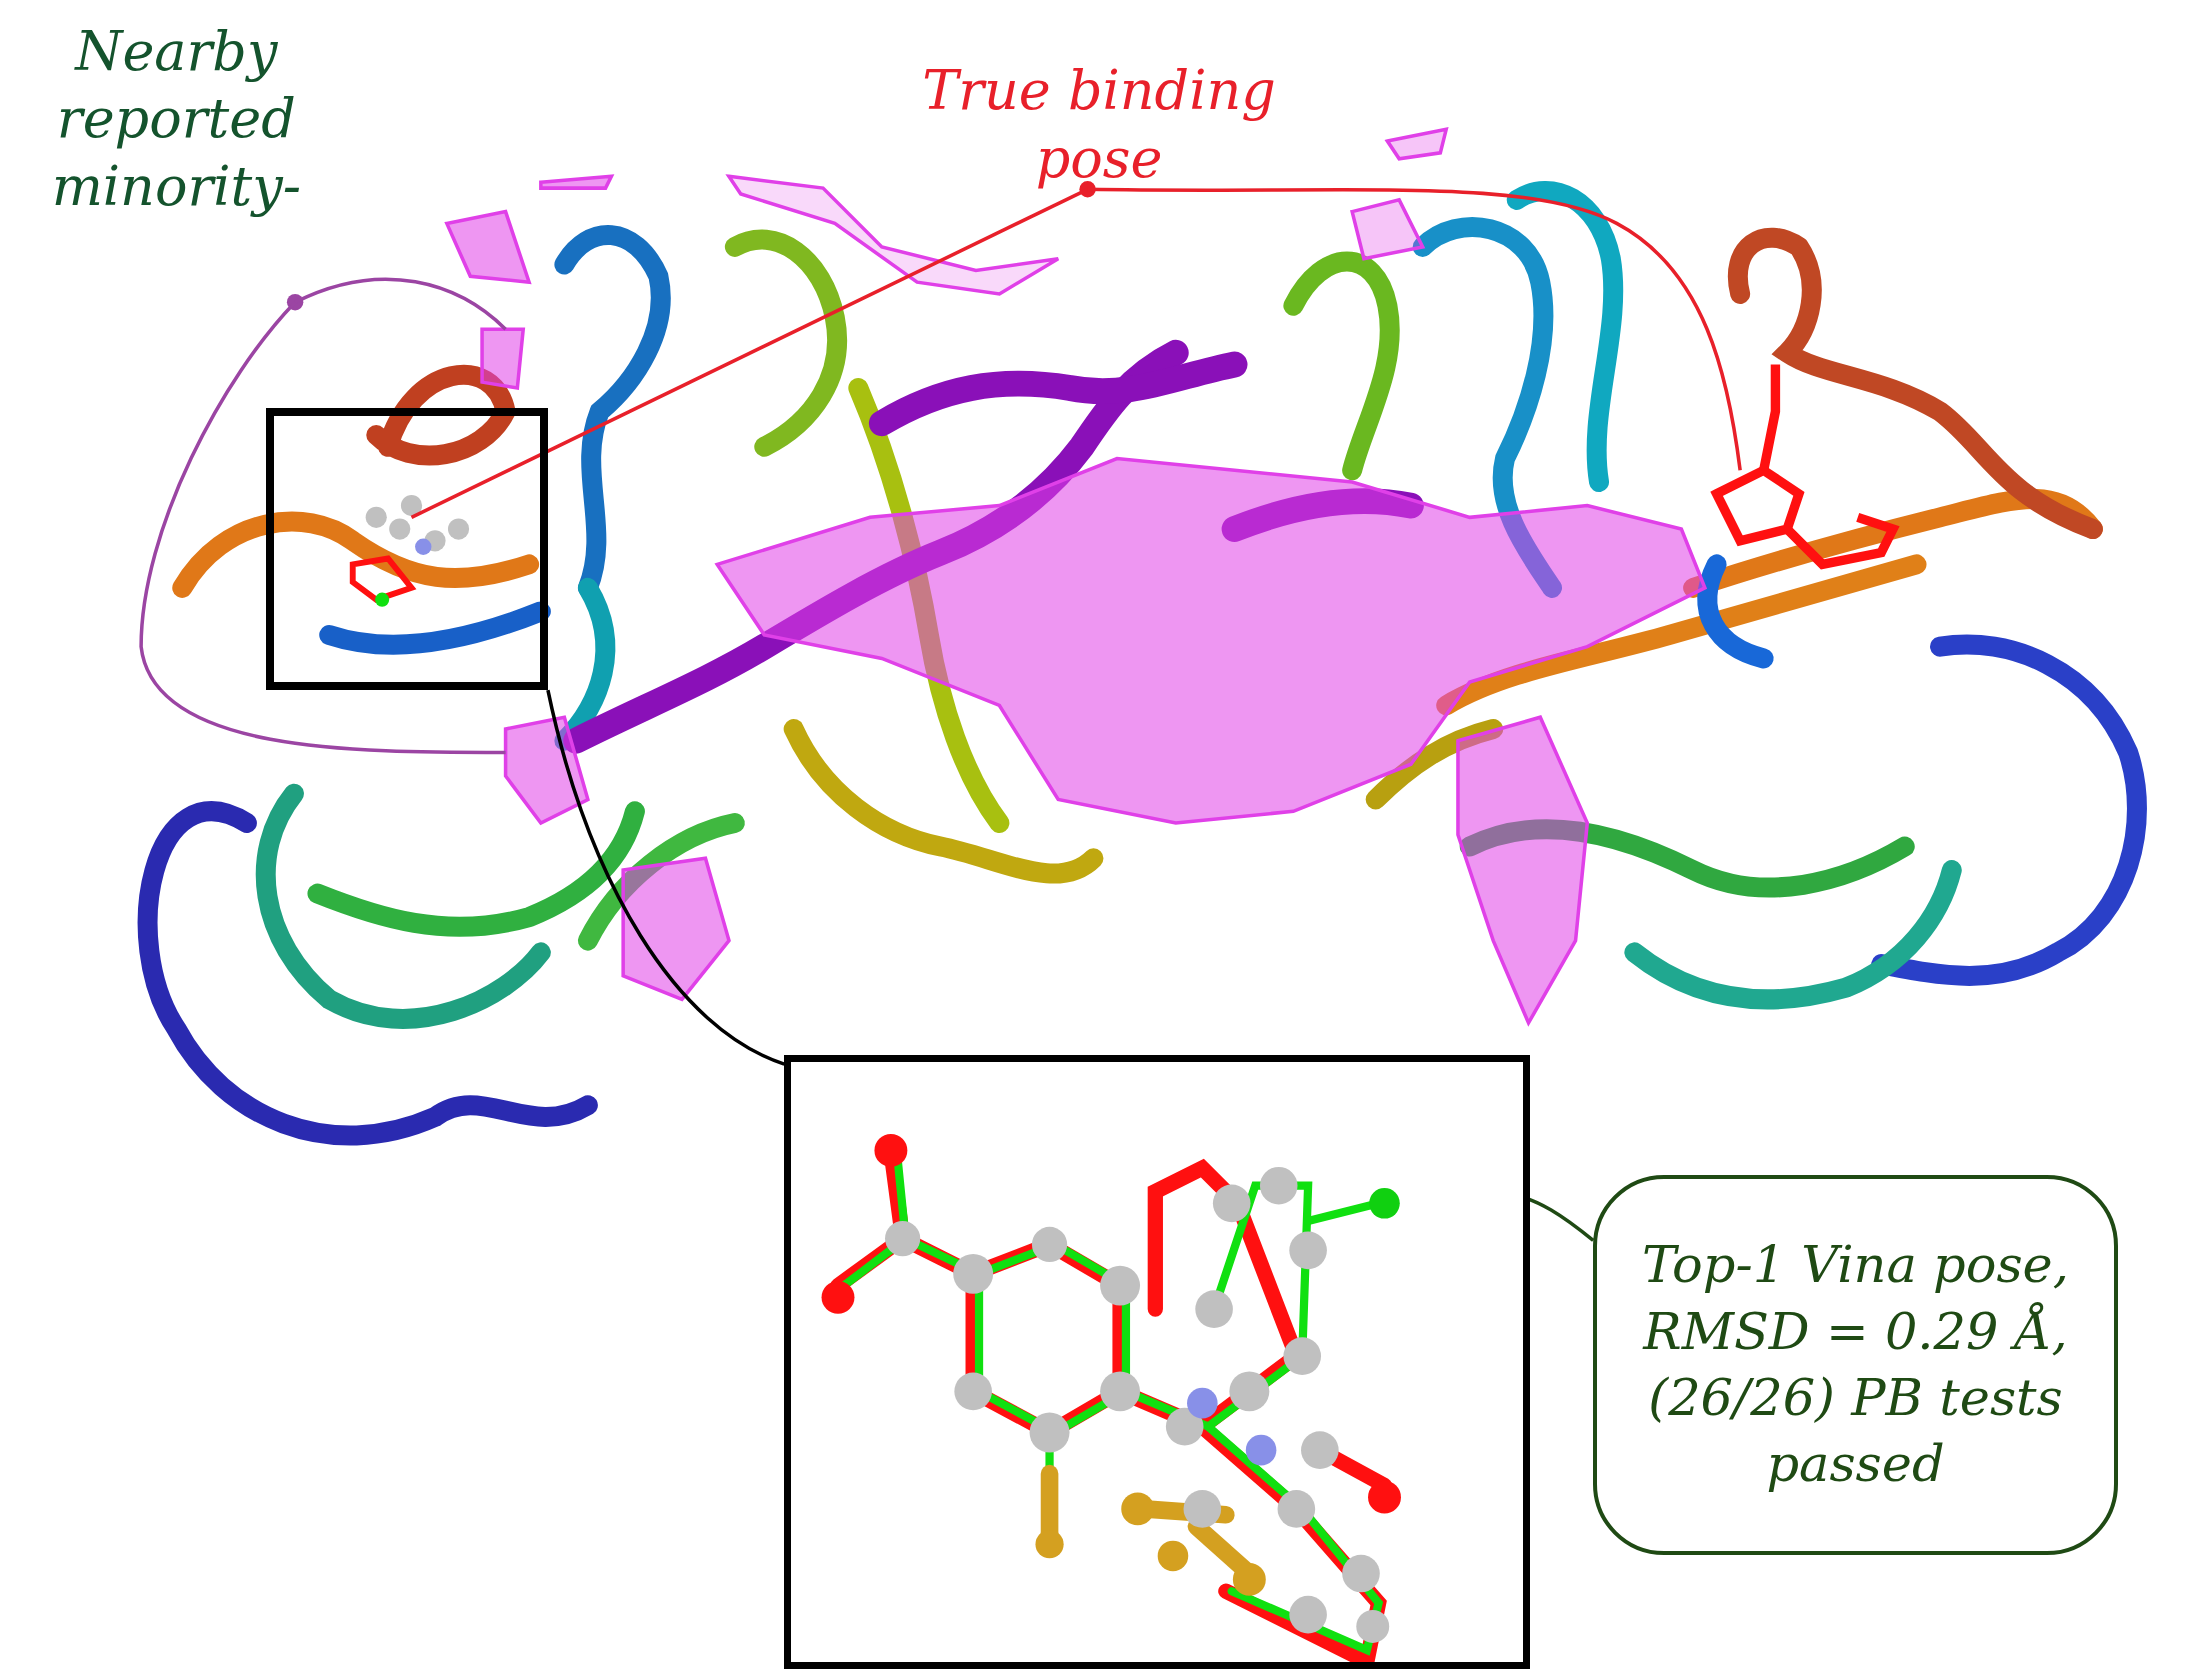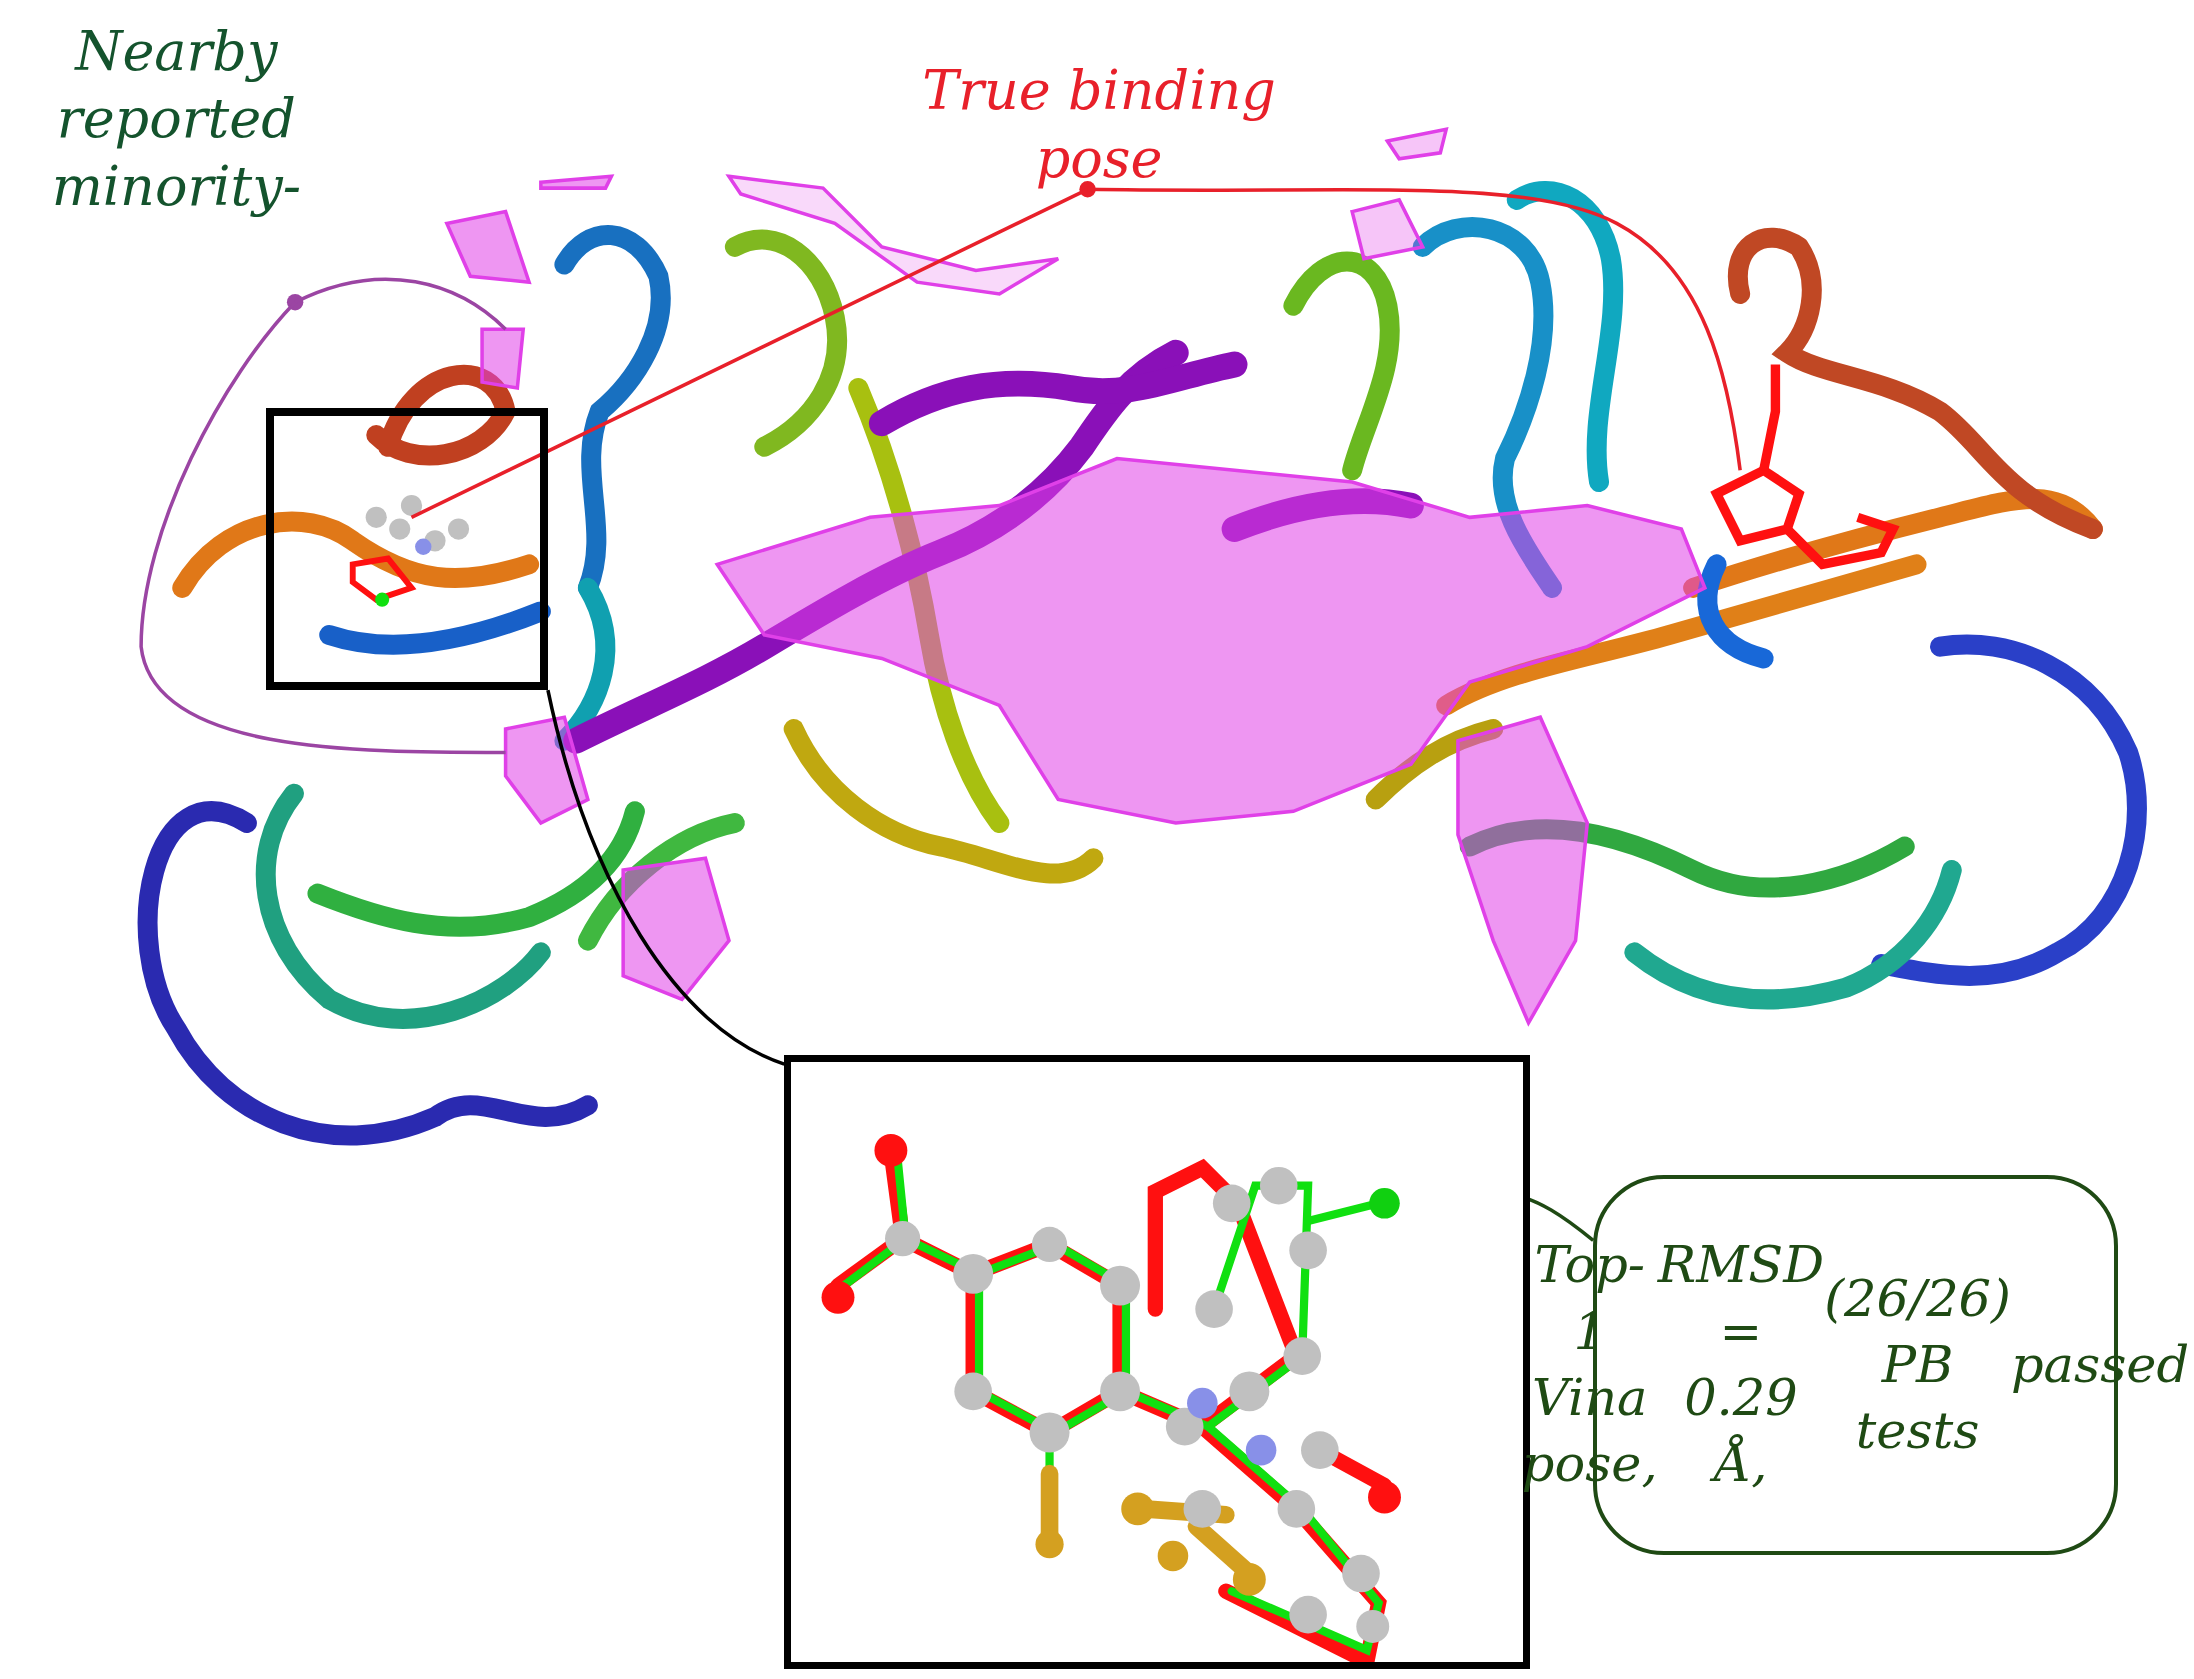--- a/index.html
+++ b/index.html
@@ -4,21 +4,21 @@
 <style>
   html, body { margin:0; padding:0; background:#ffffff; }
   body { width:2194px; height:1679px; position:relative; overflow:hidden;
          font-family:"DejaVu Serif", serif; }
   .canvas { position:absolute; left:0; top:0; width:2194px; height:1679px; }
   .label { position:absolute; font-style:italic; text-align:center; line-height:1.25; }
   .label-pockets { left:11.8px; top:17.6px; width:329px; color:#14532d; font-size:54px; }
   .label-true { left:858px; top:27px; width:482px; color:#e8202a; font-size:54px;margin-top:30px; }
   .callout { position:absolute; left:1593px; top:1175px; width:517px; height:372px;
              border:4.1px solid #1f4a14; border-radius:71px; background:#ffffff;
-             display:flex; flex-direction:row; justify-content:center; align-items:center;
+             display:flex; flex-direction:column; justify-content:center; align-items:center;
              color:#1f4a14; font-style:italic; font-size:51px; line-height:1.3; text-align:center; }
   .callout span { display:block; }
   .sel-box { position:absolute; left:266px; top:408px; width:282px; height:282px;
              border:8.2px solid #000; box-sizing:border-box; }
   .inset { position:absolute; left:784px; top:1055px; width:746px; height:614px;
            border:7px solid #000; box-sizing:border-box; background:#fff; }
   svg { position:absolute; left:0; top:0; }
 </style>
 </head>
 <body>

